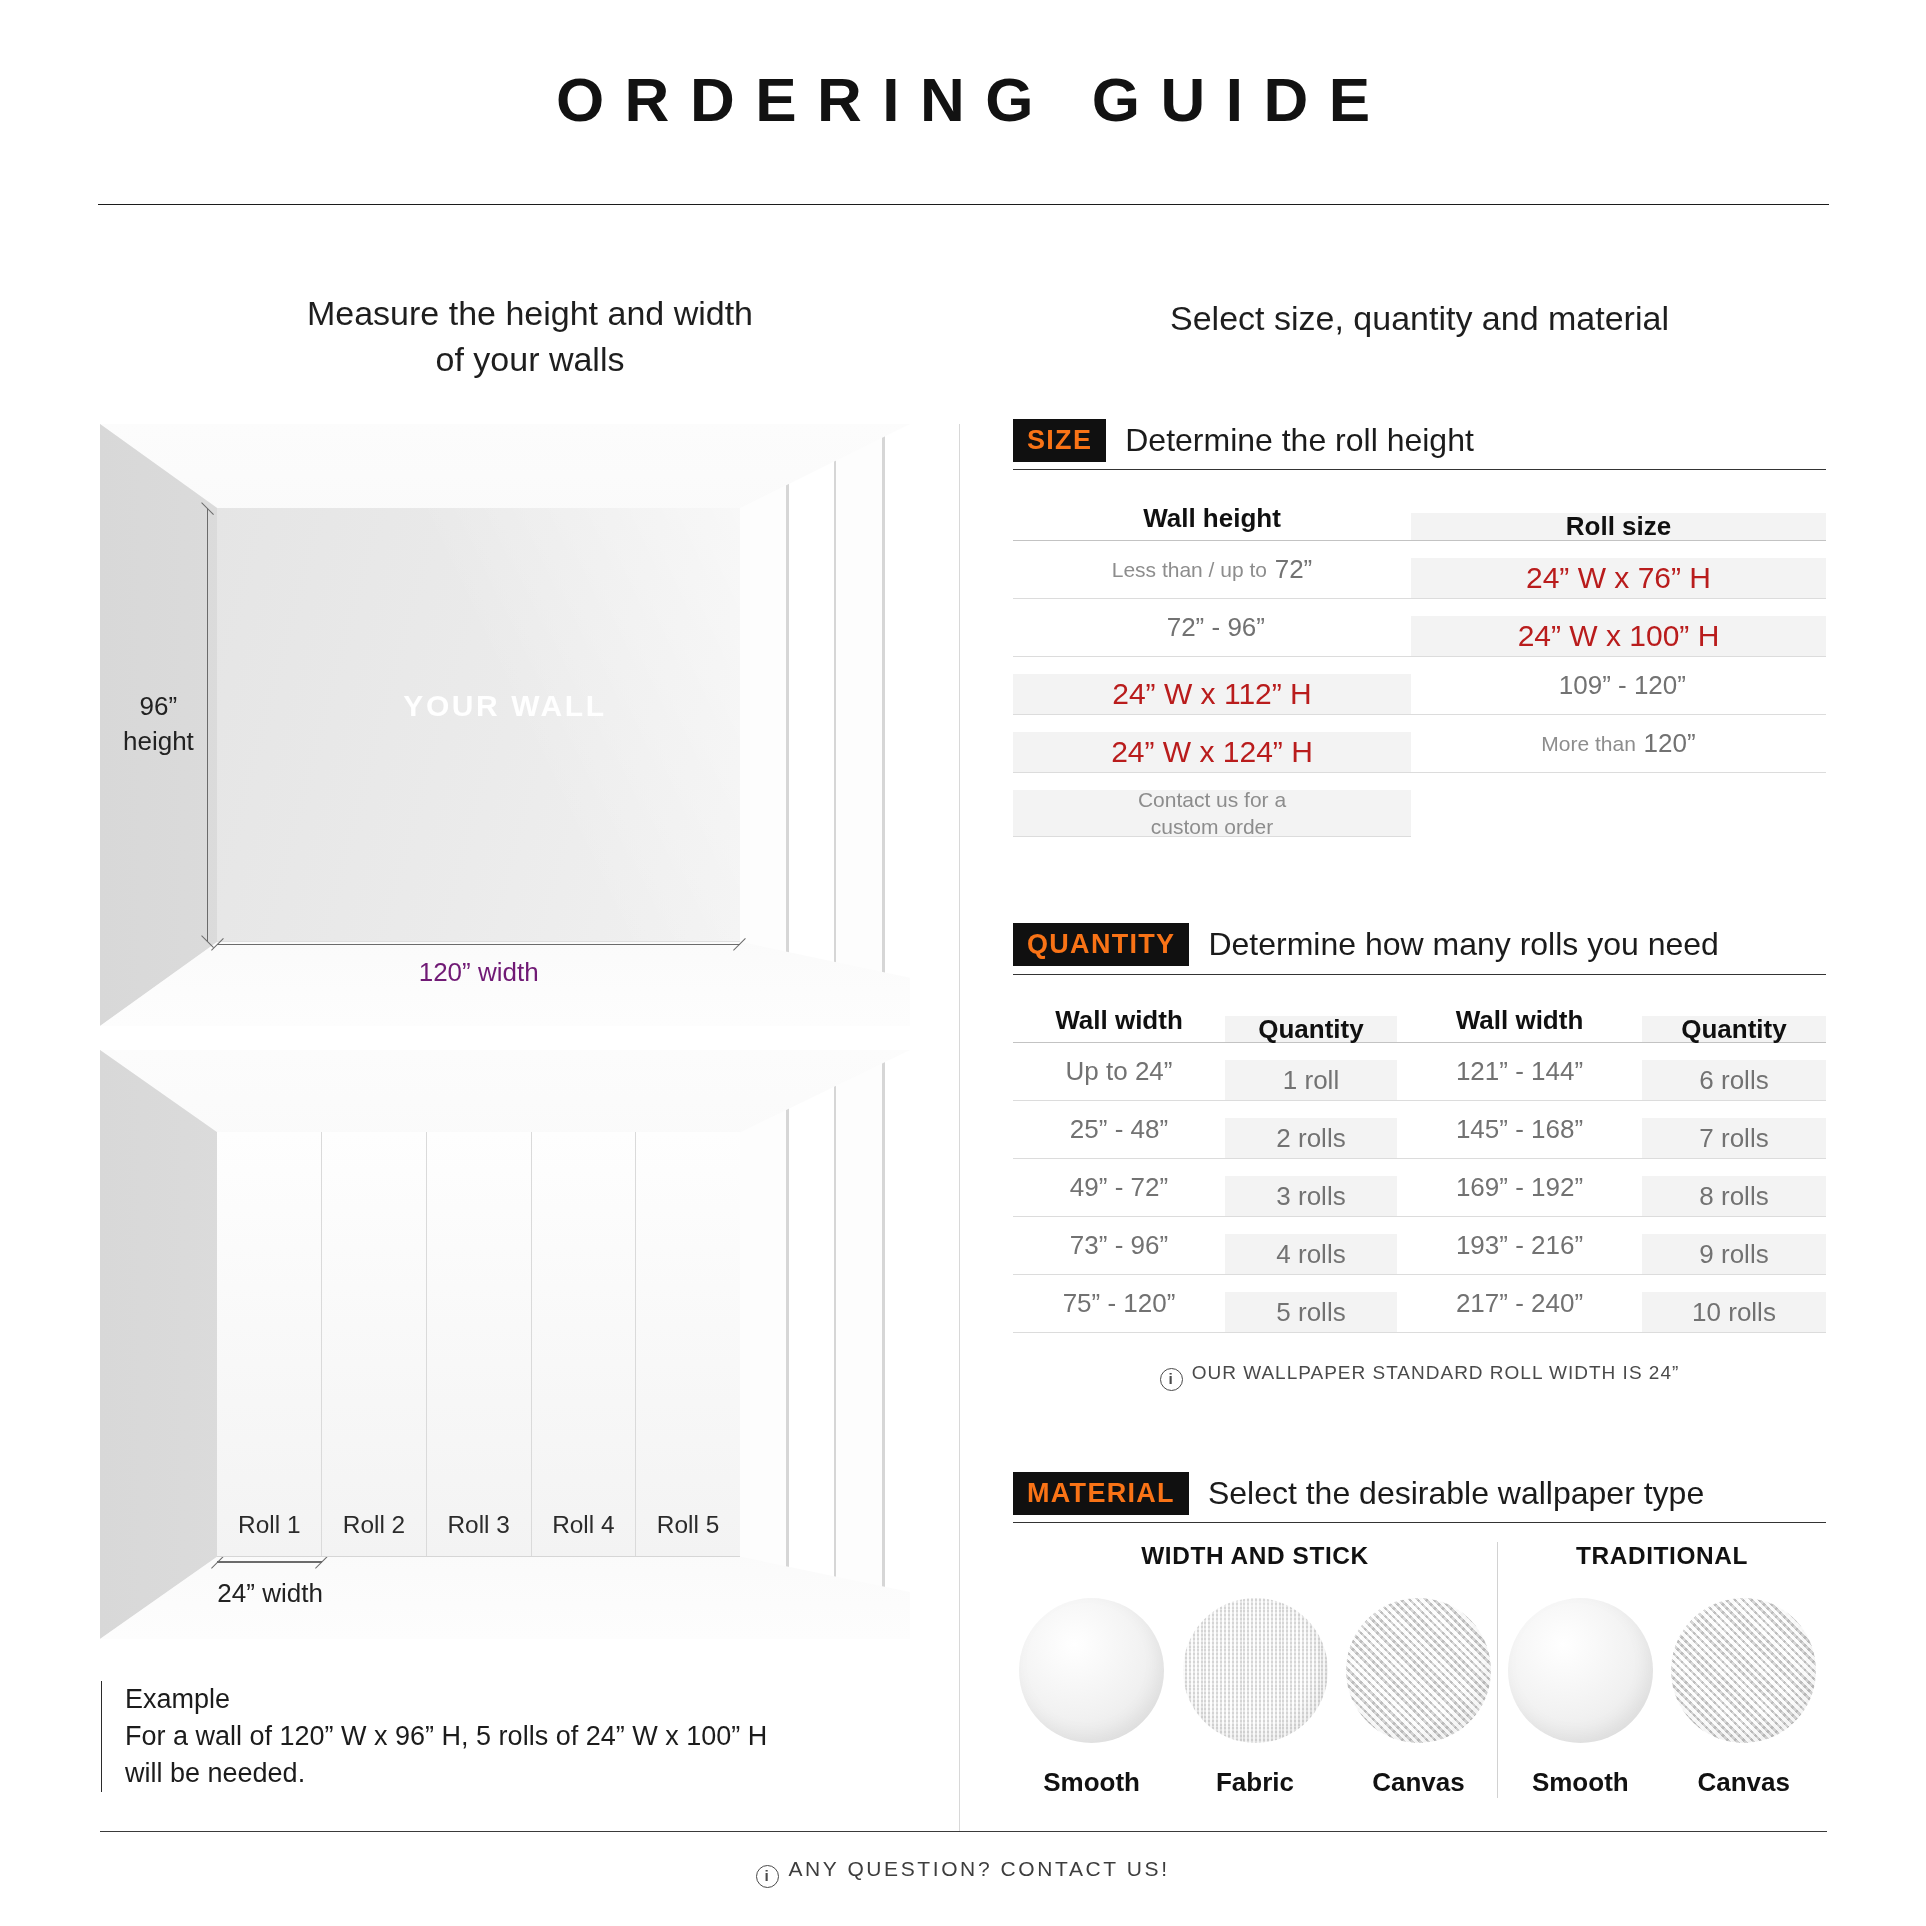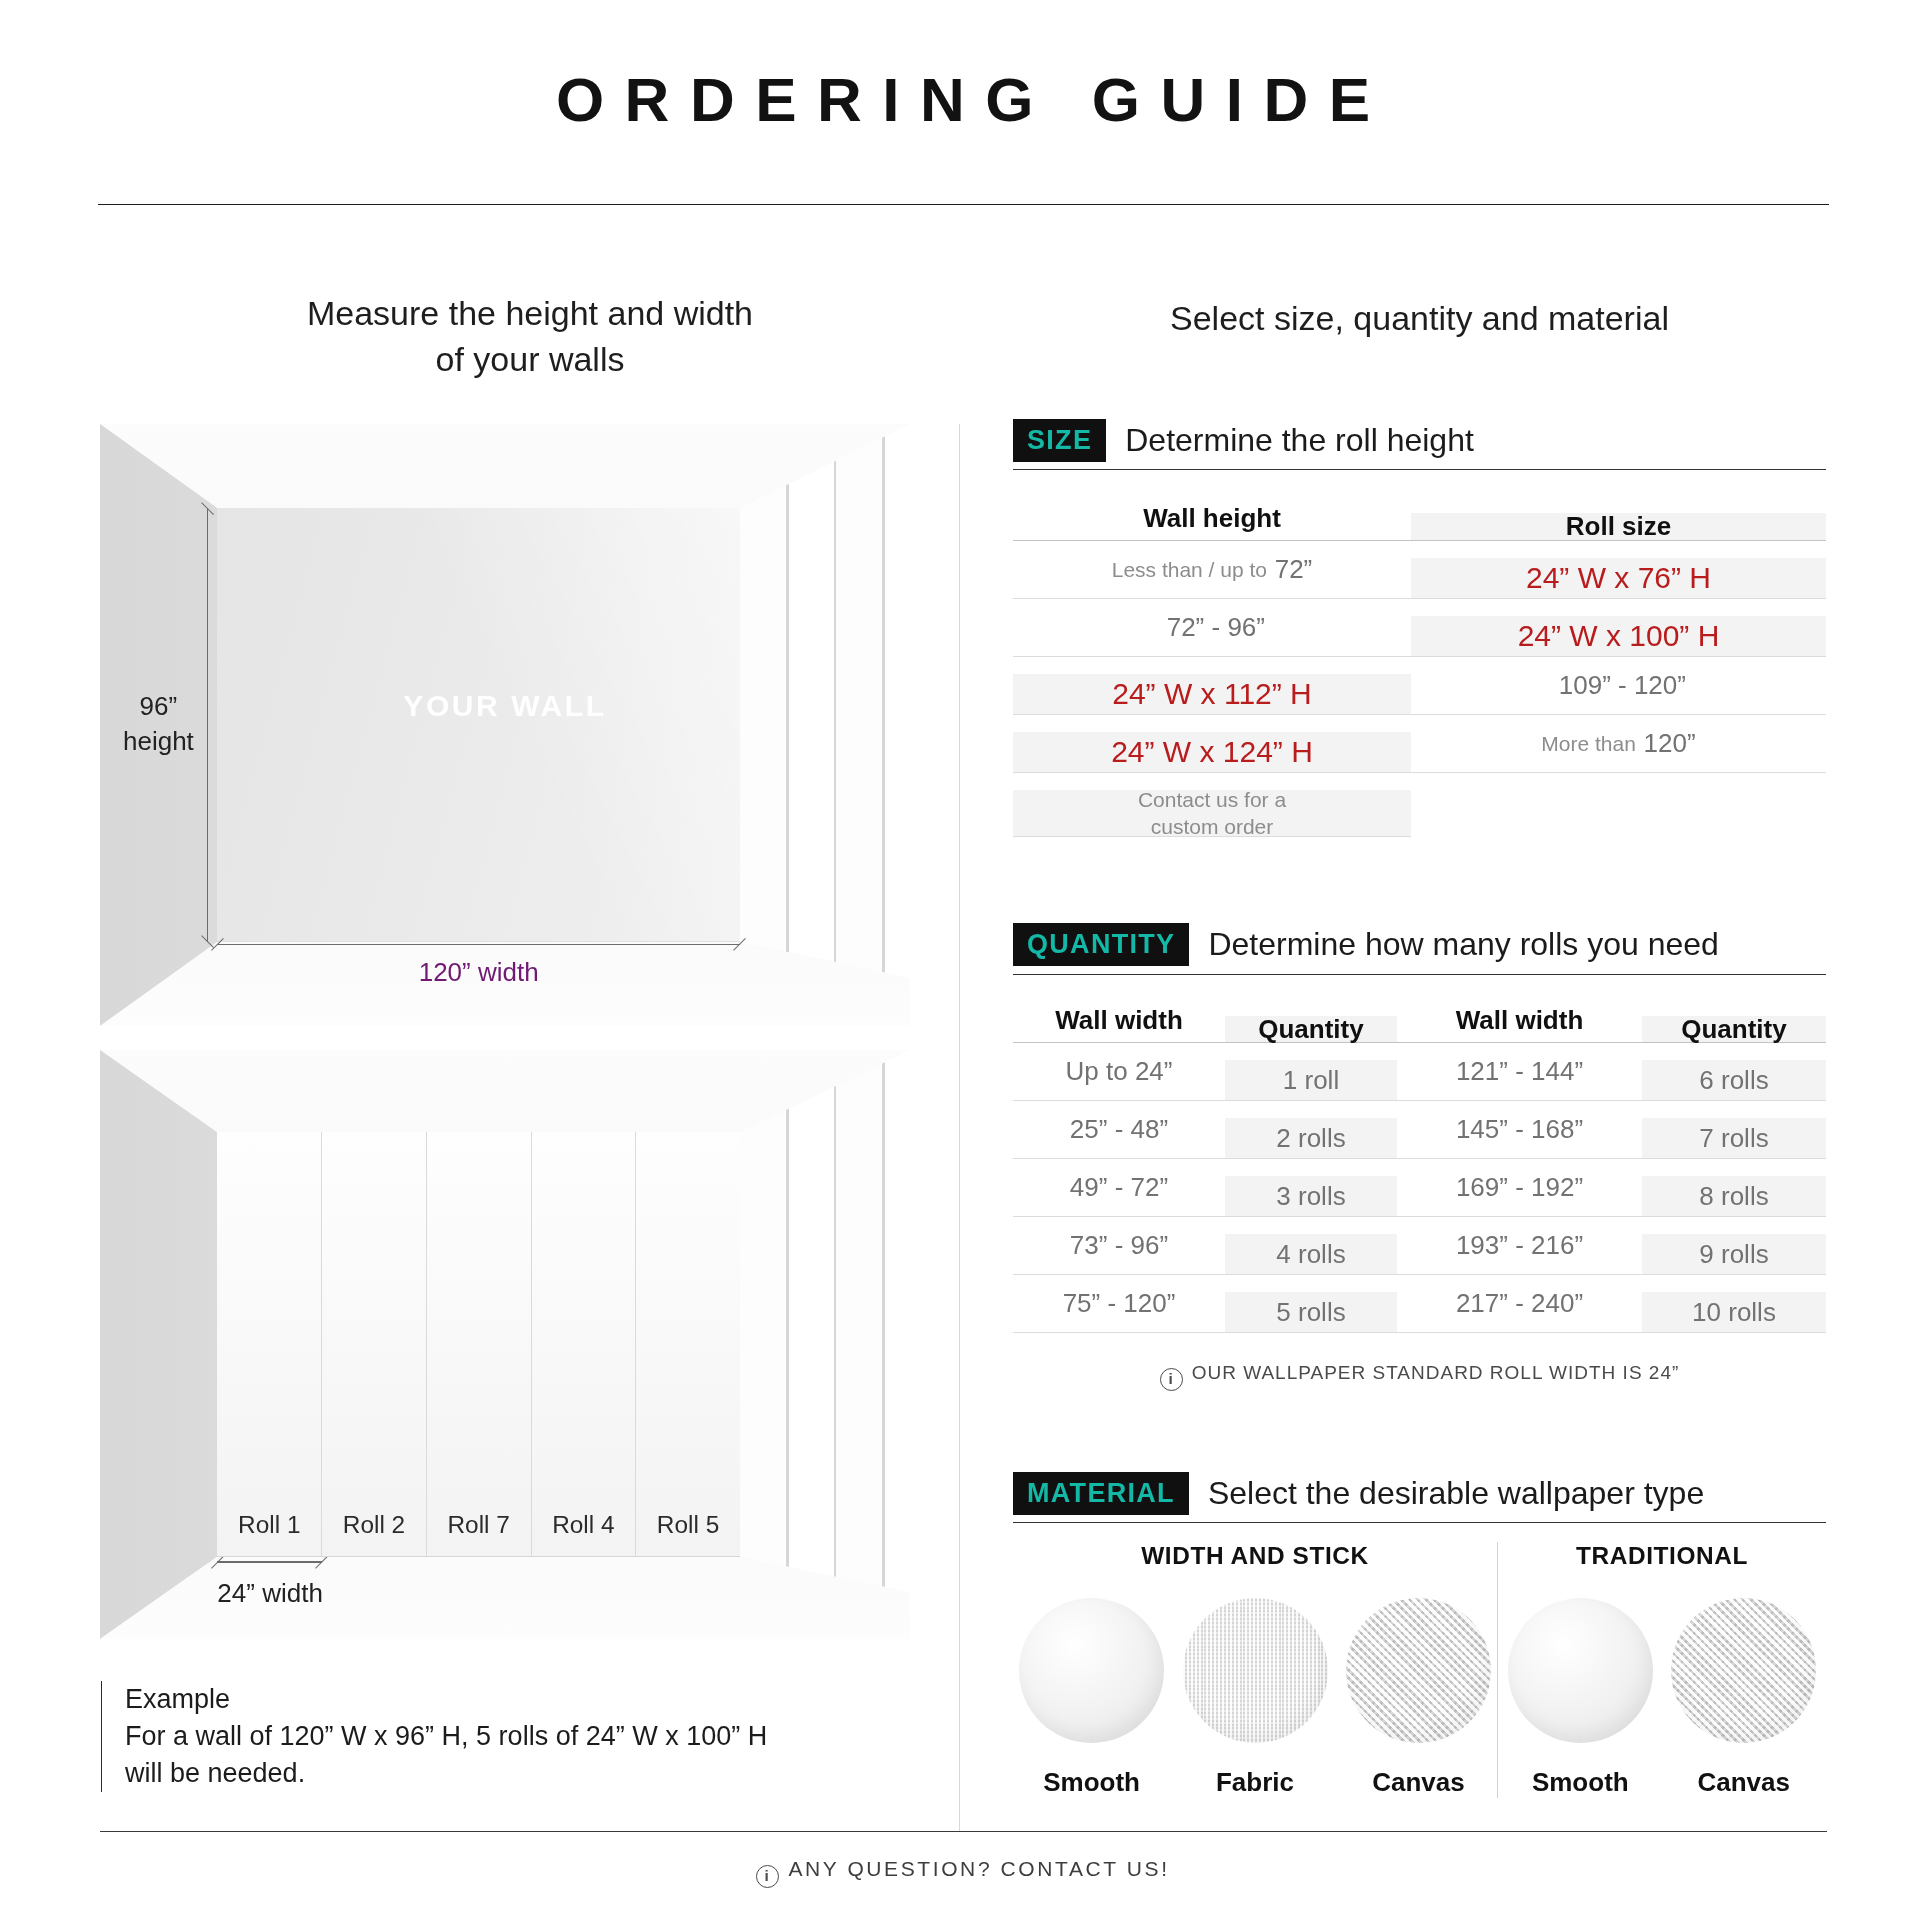--- a/index.html
+++ b/index.html
@@ -53,21 +53,21 @@
   .roll-panel { flex:1; position:relative; background:linear-gradient(180deg,#fefefe,#f3f3f3); border-right:1.3px solid #dadada; }
   .roll-panel:last-child { border-right:none; }
   .roll-label { position:absolute; bottom:17px; left:0; width:100%; text-align:center; font-size:24.4px; color:#2b2b2b; }
 
   
   .example { position:absolute; left:101px; top:1681px; width:758px; border-left:1.9px solid #2b2b2b; padding-left:23px;
     font-size:27px; line-height:37px; color:#1c1c1c; }
 
   
   .section-header { position:absolute; left:1013px; display:flex; align-items:center; gap:19px; }
-  .badge { background:#101010; color:#14b8a6; font-weight:700; font-size:27px; letter-spacing:1.3px; padding:5.8px 14px;text-align:right; }
+  .badge { background:#101010; color:#f97316; font-weight:700; font-size:27px; letter-spacing:1.3px; padding:5.8px 14px;text-align:right; }
   .section-sub { font-size:32px; font-weight:500; color:#1b1b1b; }
   .rule { position:absolute; left:1013px; width:813px; height:1.3px; background:#343434; }
   .size-header { top:419px; } .size-rule { top:469px; }
   .qty-header { top:923px; } .qty-rule { top:974px; }
   .mat-header { top:1472px; } .mat-rule { top:1522px; }
 
   
   .tbl { position:absolute; left:1013px; width:813px; display:grid; }
   .cell { display:flex; align-items:center; justify-content:center; text-align:center; border-bottom:0.6px solid #dcdcdc; }
   .hcell { font-size:26px; font-weight:700; color:#101010; border-bottom:0.6px solid #c3c3c3; }
@@ -144,21 +144,21 @@
     <div class="layer ceiling"></div>
     <div class="layer wall-left"></div>
     <div class="rolls-wall">
       <div class="roll-panel">
           <div class="roll-label">Roll 1</div>
         </div>
       <div class="roll-panel">
           <div class="roll-label">Roll 2</div>
         </div>
       <div class="roll-panel">
-          <div class="roll-label">Roll 7</div>
+          <div class="roll-label">Roll 3</div>
         </div>
       <div class="roll-panel">
           <div class="roll-label">Roll 4</div>
         </div>
       <div class="roll-panel">
           <div class="roll-label">Roll 5</div>
         </div>
     </div>
     <div class="layer floor"></div>
     <div class="measure-h mh-roll"></div>

